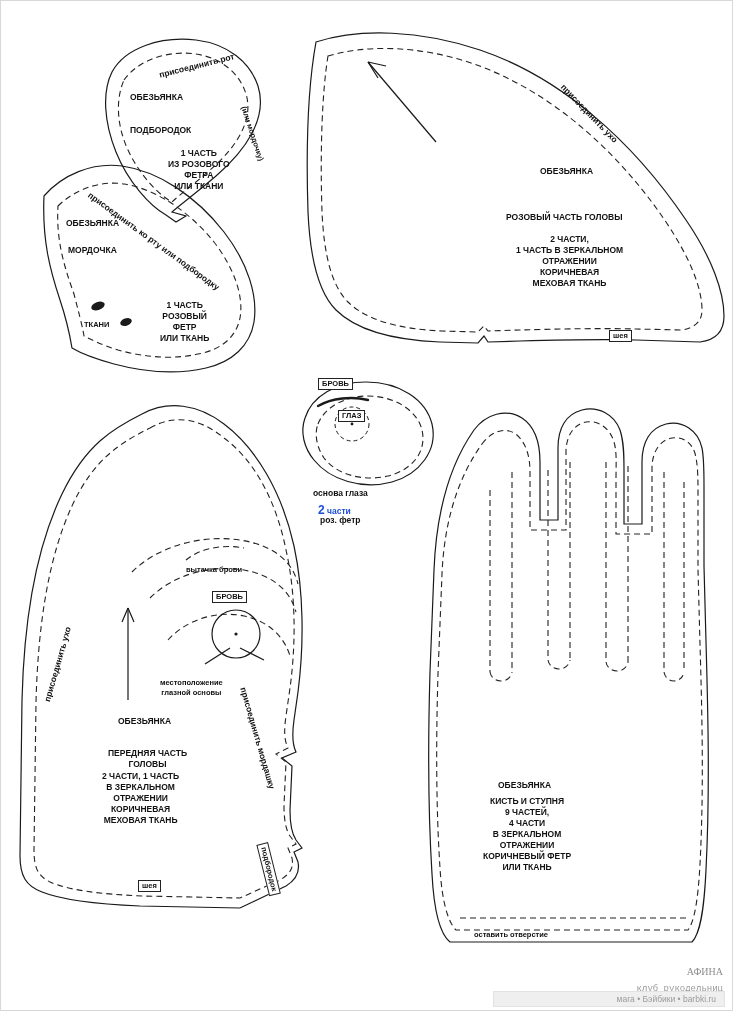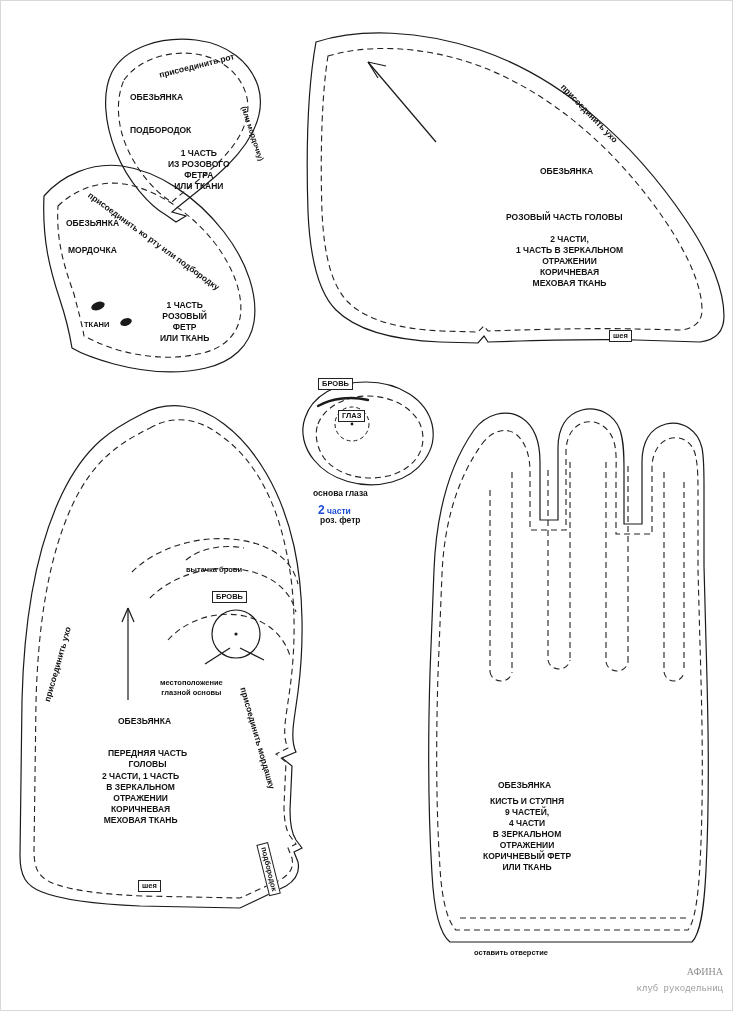--- a/index.html
+++ b/index.html
@@ -149,17 +149,20 @@
   <div class="lbl sm boxed" style="left:138px;top:880px;">шея</div>
 
   <div class="lbl" style="left:498px;top:780px;">ОБЕЗЬЯНКА</div>
   <div class="lbl" style="left:483px;top:796px;">КИСТЬ И СТУПНЯ
 9 ЧАСТЕЙ,
 4 ЧАСТИ
 В ЗЕРКАЛЬНОМ
 ОТРАЖЕНИИ
 КОРИЧНЕВЫЙ ФЕТР
 ИЛИ ТКАНЬ</div>
-  <div class="lbl sm" style="left:474px;top:930px;margin-top:18px;">оставить отверстие</div>
+  <div class="lbl sm" style="left:474px;top:930px;">оставить отверстие</div>
 
   <div class="footer" style="top:966px;">АФИНА</div>
   <div class="footer2" style="top:984px;">клуб рукодельниц</div>
+  <div class="fbar">
+      <span>мага • Бэйбики • barbki.ru</span>
+    </div>
 </div>
 
 </body></html>

